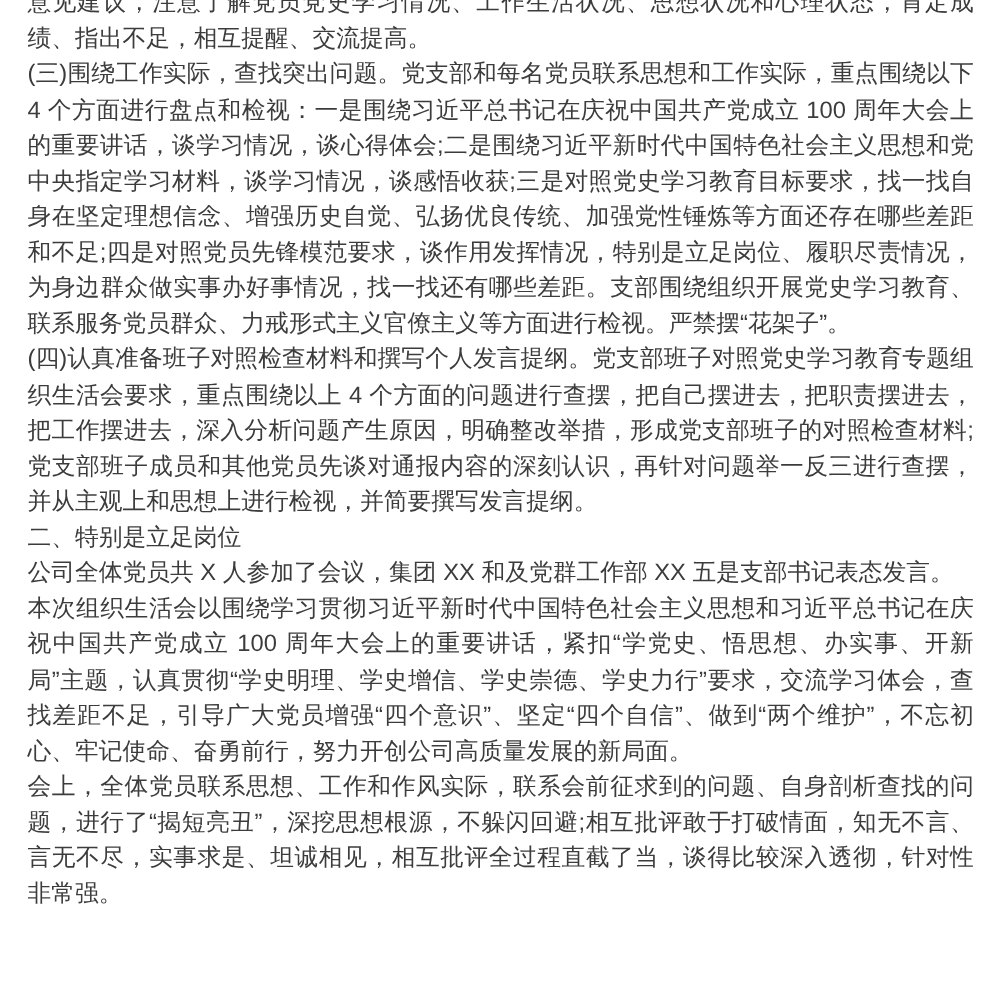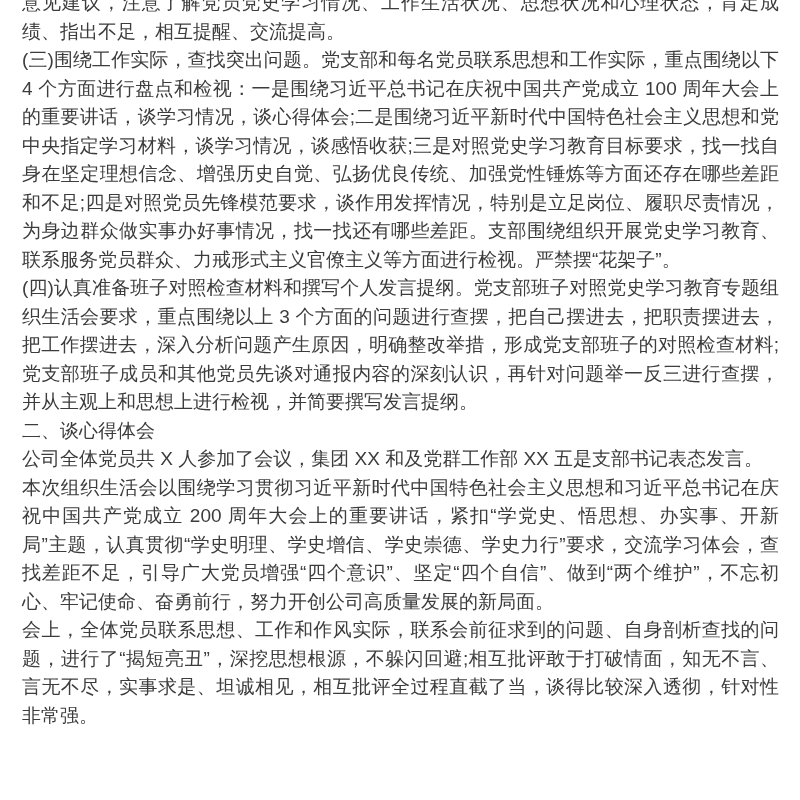--- a/index.html
+++ b/index.html
@@ -33,20 +33,20 @@
     word-break: break-all;
   }
 </style>
 </head>
 <body>
 
 <div class="page">
   <div class="content">
     <p class="para">意见建议，注意了解党员党史学习情况、工作生活状况、思想状况和心理状态，肯定成绩、指出不足，相互提醒、交流提高。</p>
     <p class="para">(三)围绕工作实际，查找突出问题。党支部和每名党员联系思想和工作实际，重点围绕以下 4 个方面进行盘点和检视：一是围绕习近平总书记在庆祝中国共产党成立 100 周年大会上的重要讲话，谈学习情况，谈心得体会;二是围绕习近平新时代中国特色社会主义思想和党中央指定学习材料，谈学习情况，谈感悟收获;三是对照党史学习教育目标要求，找一找自身在坚定理想信念、增强历史自觉、弘扬优良传统、加强党性锤炼等方面还存在哪些差距和不足;四是对照党员先锋模范要求，谈作用发挥情况，特别是立足岗位、履职尽责情况，为身边群众做实事办好事情况，找一找还有哪些差距。支部围绕组织开展党史学习教育、联系服务党员群众、力戒形式主义官僚主义等方面进行检视。严禁摆“花架子”。</p>
-    <p class="para">(四)认真准备班子对照检查材料和撰写个人发言提纲。党支部班子对照党史学习教育专题组织生活会要求，重点围绕以上 3 个方面的问题进行查摆，把自己摆进去，把职责摆进去，把工作摆进去，深入分析问题产生原因，明确整改举措，形成党支部班子的对照检查材料;党支部班子成员和其他党员先谈对通报内容的深刻认识，再针对问题举一反三进行查摆，并从主观上和思想上进行检视，并简要撰写发言提纲。</p>
-    <p class="para">二、谈心得体会</p>
+    <p class="para">(四)认真准备班子对照检查材料和撰写个人发言提纲。党支部班子对照党史学习教育专题组织生活会要求，重点围绕以上 4 个方面的问题进行查摆，把自己摆进去，把职责摆进去，把工作摆进去，深入分析问题产生原因，明确整改举措，形成党支部班子的对照检查材料;党支部班子成员和其他党员先谈对通报内容的深刻认识，再针对问题举一反三进行查摆，并从主观上和思想上进行检视，并简要撰写发言提纲。</p>
+    <p class="para">二、特别是立足岗位</p>
     <p class="para">公司全体党员共 X 人参加了会议，集团 XX 和及党群工作部 XX 五是支部书记表态发言。</p>
-    <p class="para">本次组织生活会以围绕学习贯彻习近平新时代中国特色社会主义思想和习近平总书记在庆祝中国共产党成立 200 周年大会上的重要讲话，紧扣“学党史、悟思想、办实事、开新局”主题，认真贯彻“学史明理、学史增信、学史崇德、学史力行”要求，交流学习体会，查找差距不足，引导广大党员增强“四个意识”、坚定“四个自信”、做到“两个维护”，不忘初心、牢记使命、奋勇前行，努力开创公司高质量发展的新局面。</p>
+    <p class="para">本次组织生活会以围绕学习贯彻习近平新时代中国特色社会主义思想和习近平总书记在庆祝中国共产党成立 100 周年大会上的重要讲话，紧扣“学党史、悟思想、办实事、开新局”主题，认真贯彻“学史明理、学史增信、学史崇德、学史力行”要求，交流学习体会，查找差距不足，引导广大党员增强“四个意识”、坚定“四个自信”、做到“两个维护”，不忘初心、牢记使命、奋勇前行，努力开创公司高质量发展的新局面。</p>
     <p class="para">会上，全体党员联系思想、工作和作风实际，联系会前征求到的问题、自身剖析查找的问题，进行了“揭短亮丑”，深挖思想根源，不躲闪回避;相互批评敢于打破情面，知无不言、言无不尽，实事求是、坦诚相见，相互批评全过程直截了当，谈得比较深入透彻，针对性非常强。</p>
 
   </div>
 </div>
 
 </body></html>

